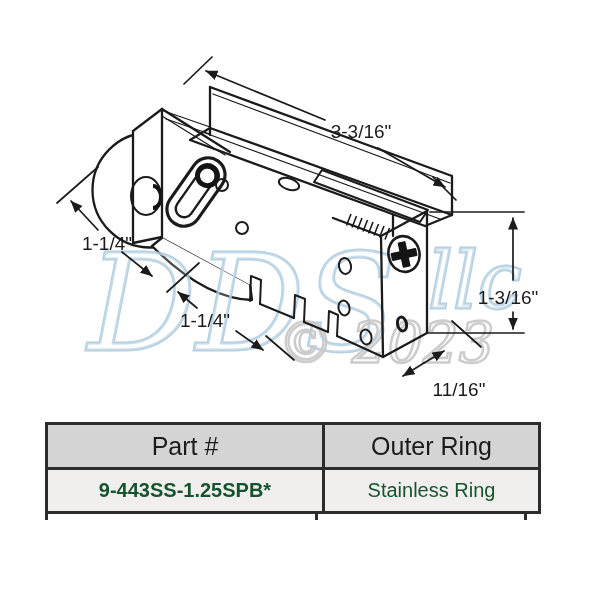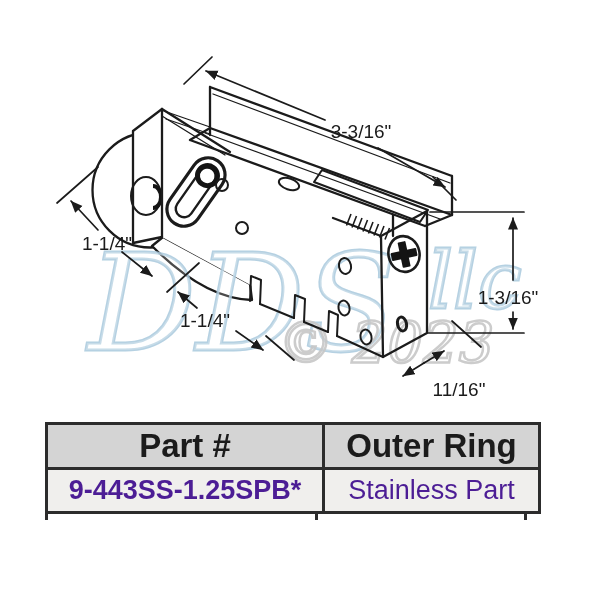--- a/index.html
+++ b/index.html
@@ -18,22 +18,22 @@
   .wm-blue{font-family:"DejaVu Serif",serif;font-style:italic;fill:#ffffff;fill-opacity:.25;
            stroke:#a9c9dd;stroke-width:3;paint-order:stroke fill;opacity:.85;}
   .wm-gray{font-family:"DejaVu Serif",serif;font-style:italic;fill:#ffffff;fill-opacity:.2;
            stroke:#c7c7c7;stroke-width:2.5;opacity:.9;}
 
   
   .parts-table{position:absolute;left:45px;top:422px;width:483px;border-collapse:collapse;
                table-layout:fixed;}
   .parts-table td{border:3px solid #2c2c2c;text-align:center;vertical-align:middle;
                   overflow:hidden;white-space:nowrap;}
-  .parts-table tr.hdr td{background:#d4d4d4;font-weight:bold;font-size:33px;height:40px;color:#1b1b1b;}
-  .parts-table tr.row td{background:#f0efed;font-size:27px;height:39px;color:#4c1d95;}
+  .parts-table tr.hdr td{background:#d4d4d4;font-weight:normal;font-size:25px;height:40px;color:#1b1b1b;}
+  .parts-table tr.row td{background:#f0efed;font-size:20px;height:39px;color:#14532d;}
   .parts-table td.c1{width:272px;}
   .parts-table td.c2{width:211px;margin-top:44px;}
   .pn{font-weight:bold;}
   .stub{position:absolute;width:3px;height:7px;background:#2c2c2c;top:513px;}
 </style>
 </head>
 <body>
 
 <div class="canvas">
 
@@ -165,21 +165,21 @@
   </svg>
 
   <table class="parts-table">
     <tbody>
       <tr class="hdr">
         <td class="c1">Part #</td>
         <td class="c2">Outer Ring</td>
       </tr>
       <tr class="row">
         <td class="c1 pn">9-443SS-1.25SPB*</td>
-        <td class="c2">Stainless Part</td>
+        <td class="c2">Stainless Ring</td>
       </tr>
     </tbody>
   </table>
   <div class="stub" style="left:45px;"></div>
   <div class="stub" style="left:315px;"></div>
   <div class="stub" style="left:524px;"></div>
 
 </div>
 
 </body></html>

